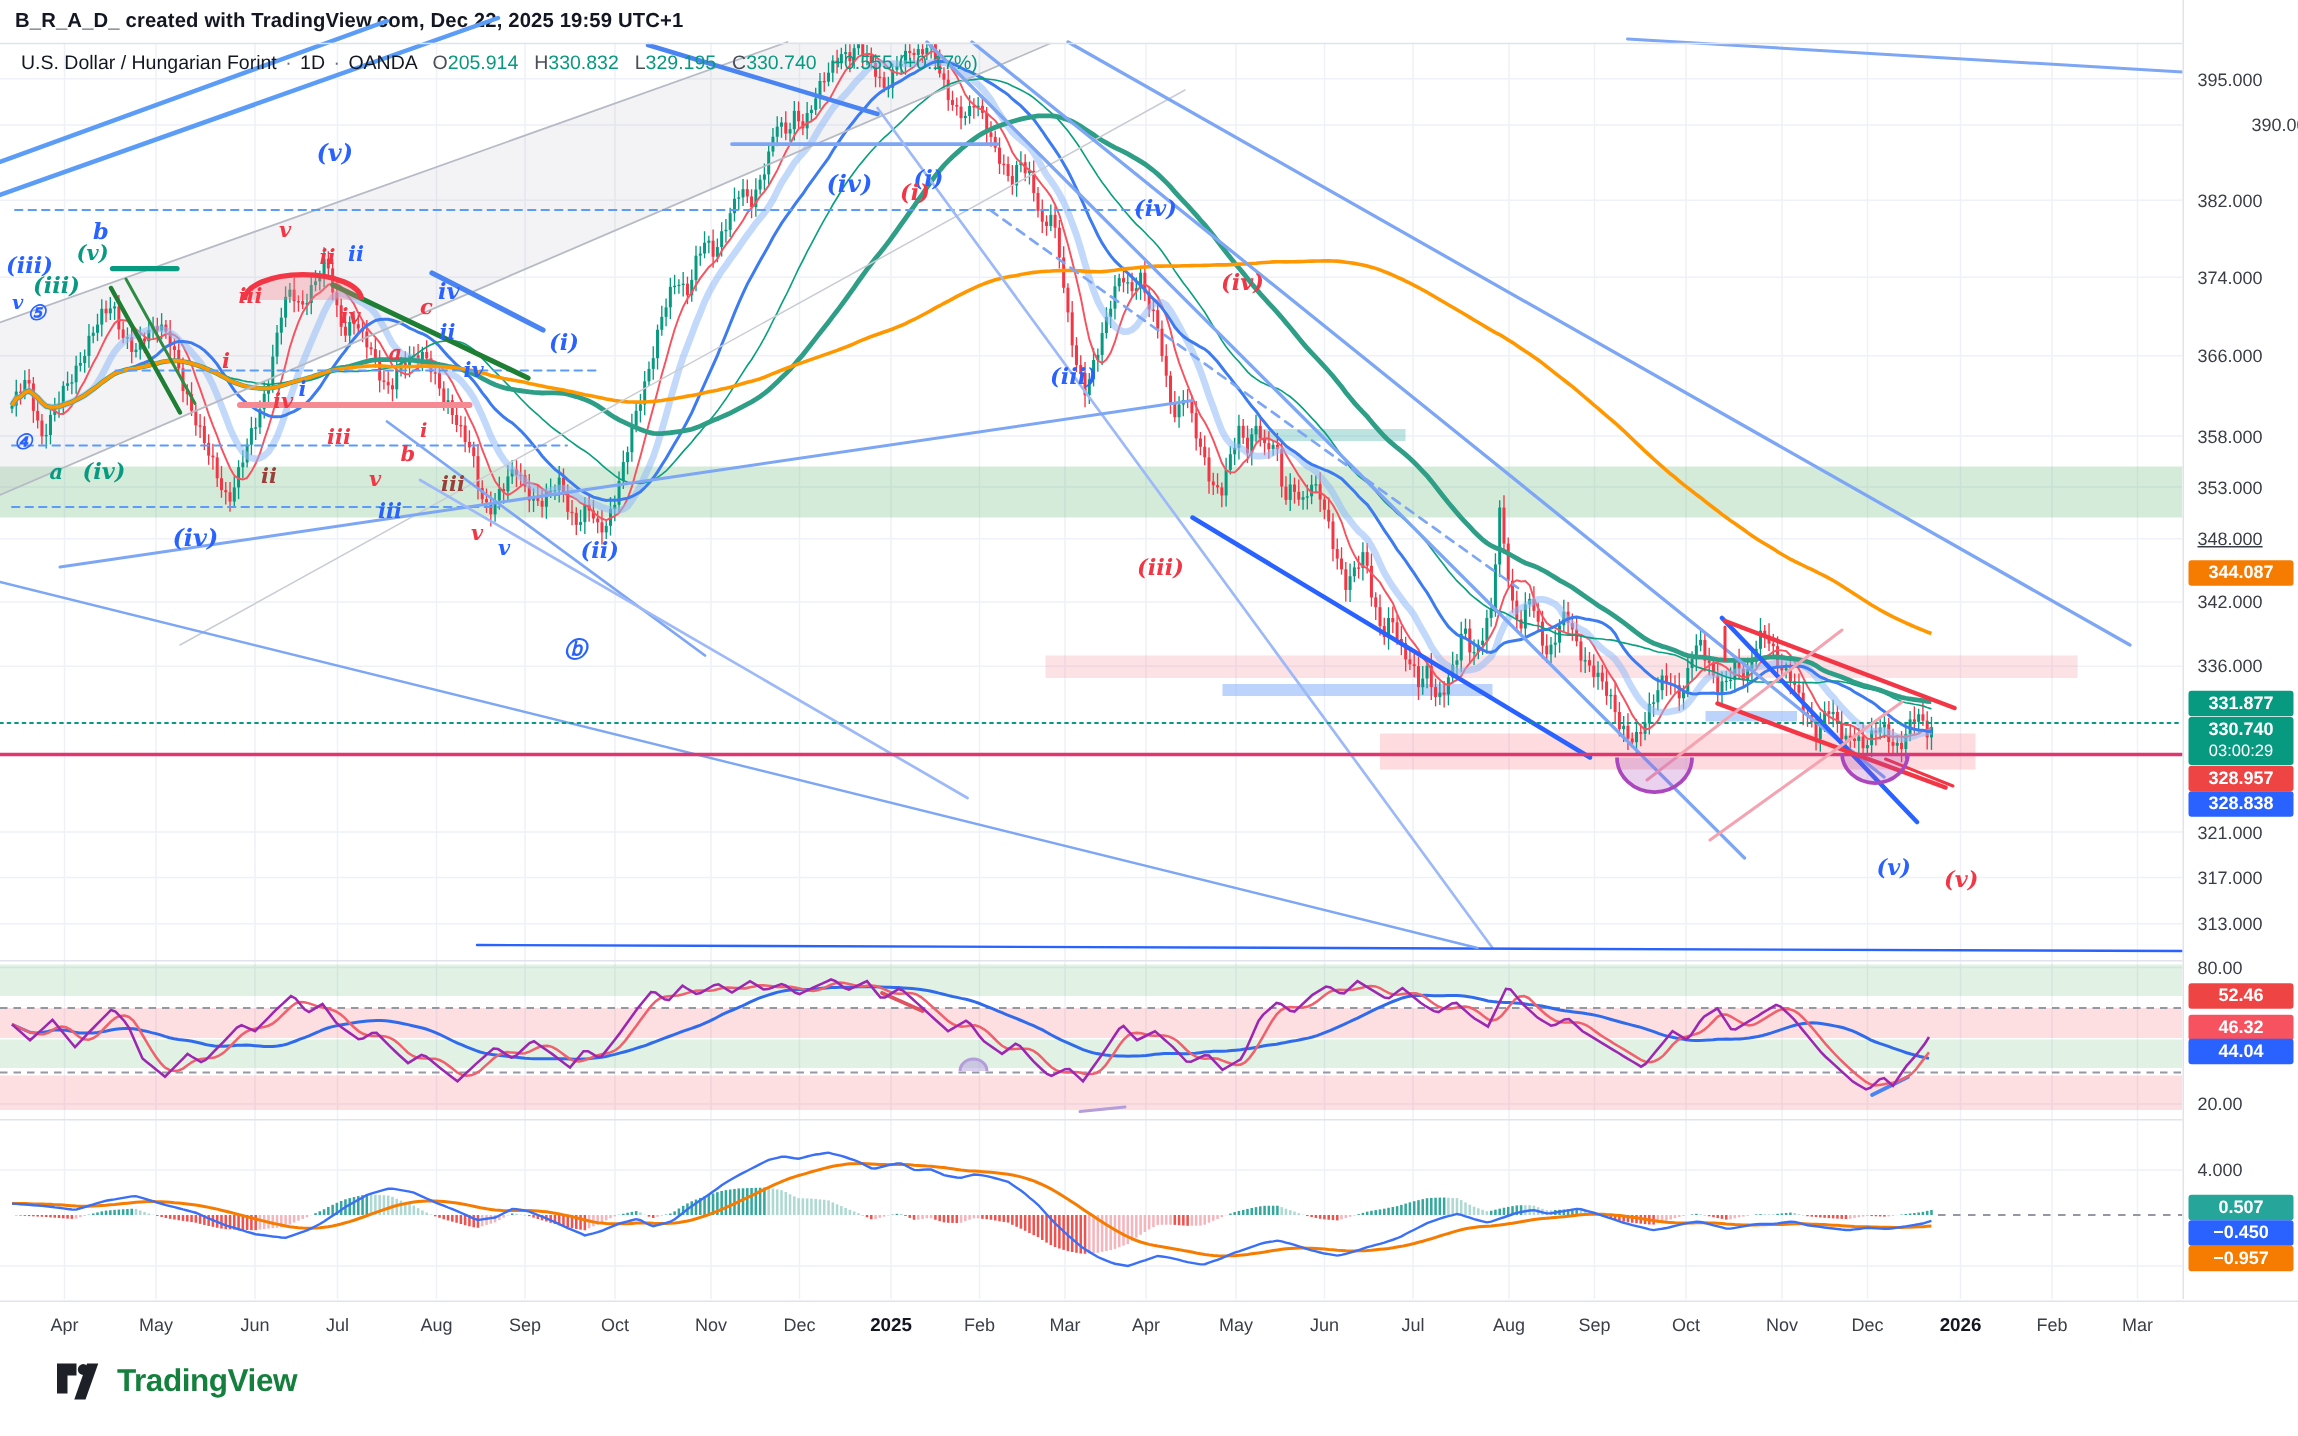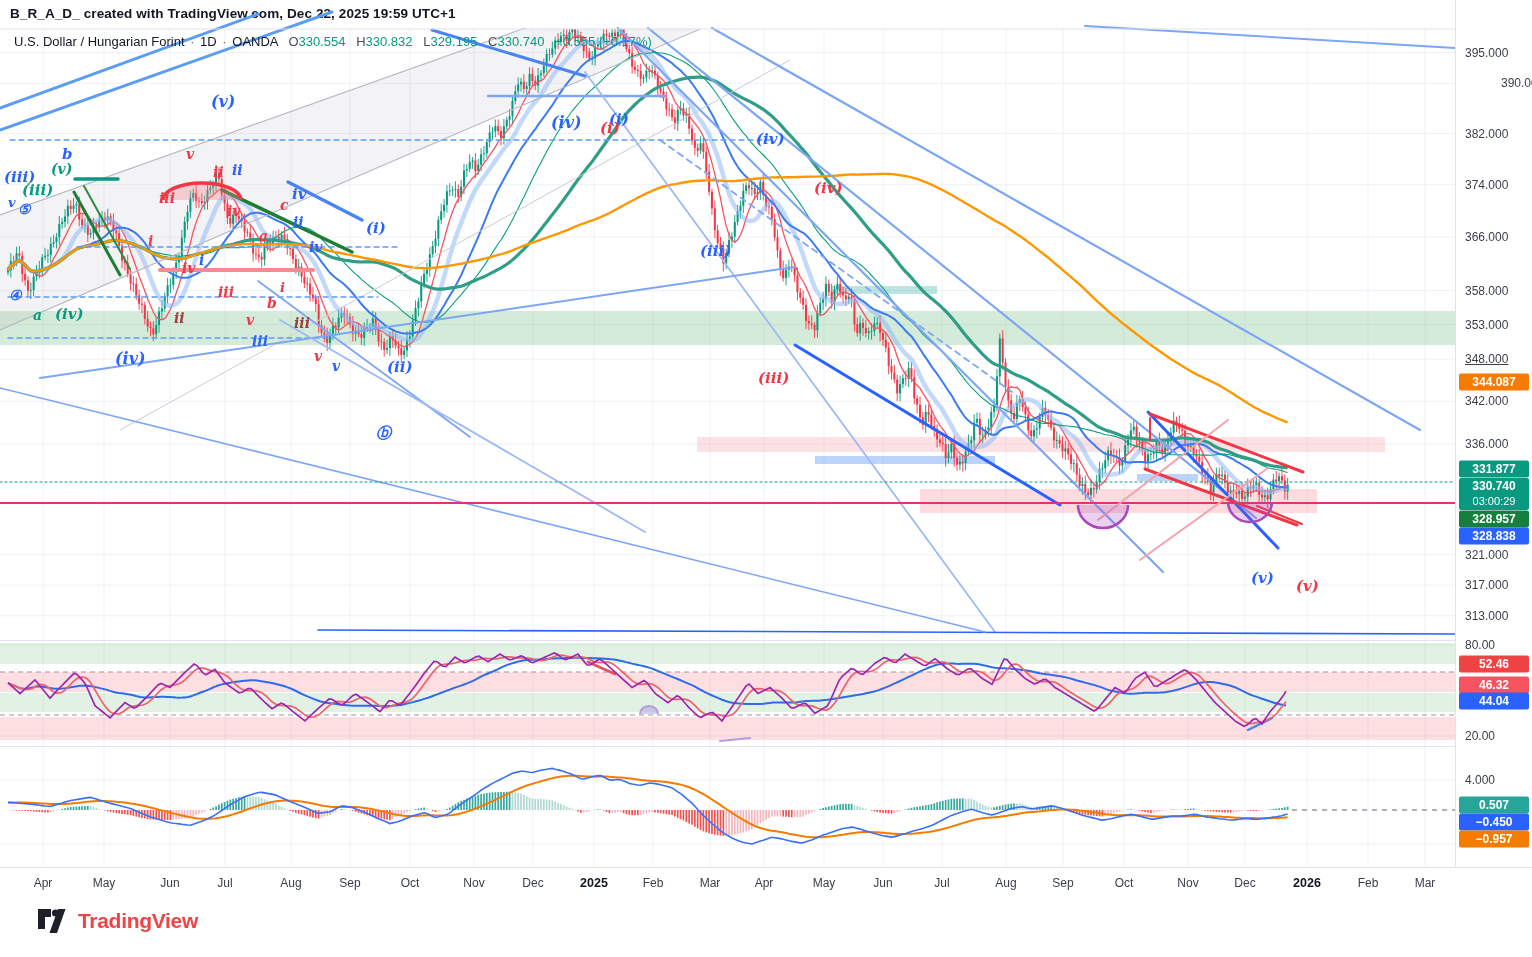--- a/index.html
+++ b/index.html
@@ -14,21 +14,21 @@
   .labels-layer{position:absolute;left:0;top:0;width:1455px;height:900px;z-index:5;pointer-events:none;}
   .wave{position:absolute;font-family:"DejaVu Serif",serif;font-style:italic;font-weight:600;line-height:1;transform:translate(-2px,-2px);}
   .wave.b{color:#2962FF;} .wave.r{color:#F23645;} .wave.g{color:#089981;} .wave.d{color:#99403a;}
   .price-axis{position:absolute;left:1455px;top:0;width:77px;height:866px;border-left:1px solid #e0e3eb;background:#fff;z-index:4;}
   .axis-label{position:absolute;left:9px;font-size:12px;color:#3a3e47;transform:translateY(-50%);white-space:nowrap;}
   .badge{position:absolute;left:3px;width:70px;border-radius:2px;color:#fff;font-size:12px;font-weight:700;text-align:center;padding:1px 0;transform:translateY(-50%);line-height:15px;z-index:5;}
   .time-axis{position:absolute;left:0;top:867px;width:1532px;height:34px;border-top:1px solid #e0e3eb;background:#fff;z-index:4;}
   .time-label{position:absolute;top:8px;font-size:12px;color:#3a3e47;transform:translateX(-50%);}
   .time-label.year{font-weight:700;color:#131722;font-size:12.5px;}
   .tv-logo{position:absolute;left:38px;top:908px;display:flex;align-items:center;gap:10px;z-index:6;}
-  .tv-logo .logo-text{font-size:21px;font-weight:800;color:#ef4444;letter-spacing:-.3px;}
+  .tv-logo .logo-text{font-size:21px;font-weight:800;color:#15803d;letter-spacing:-.3px;}
   .pane-sep{position:absolute;left:0;width:1532px;height:1px;background:#e0e3eb;z-index:3;}
 </style>
 </head>
 <body>
 
 <div class="root">
   <div class="watermark">B_R_A_D_ created with TradingView.com, Dec 22, 2025 19:59 UTC+1</div>
 
   <svg id="chart-svg" width="1532" height="957">
       <defs>
@@ -1511,21 +1511,21 @@
         <line x1="1287.6499999999974" y1="810" x2="1287.6499999999974" y2="806.6363741634106" stroke="#35a79c" stroke-width="1.7"></line>
         <path d="M8.0,802.4L10.8,802.4L13.7,802.4L16.6,802.4L19.4,802.5L22.3,802.6L25.1,802.6L28.0,802.7L30.8,802.8L33.7,802.9L36.5,803.1L39.4,803.2L42.2,803.4L45.1,803.6L47.9,803.8L50.8,804.0L53.6,804.1L56.5,804.1L59.3,804.1L62.2,804.0L65.0,803.9L67.9,803.7L70.7,803.5L73.5,803.2L76.4,803.0L79.2,802.7L82.1,802.4L84.9,802.1L87.8,801.8L90.6,801.5L93.5,801.3L96.3,801.1L99.2,801.0L102.0,801.0L104.9,801.1L107.7,801.2L110.6,801.3L113.4,801.5L116.3,801.8L119.1,802.0L122.0,802.3L124.8,802.6L127.7,803.0L130.5,803.4L133.4,803.8L136.2,804.3L139.1,804.9L141.9,805.5L144.8,806.1L147.6,806.8L150.5,807.5L153.3,808.2L156.2,808.9L159.0,809.7L161.9,810.4L164.7,811.2L167.6,811.9L170.4,812.7L173.3,813.4L176.1,814.1L179.0,814.8L181.8,815.5L184.7,816.1L187.5,816.7L190.4,817.3L193.2,817.8L196.1,818.2L198.9,818.5L201.8,818.7L204.6,818.8L207.5,818.8L210.3,818.7L213.2,818.5L216.0,818.2L218.9,817.8L221.7,817.3L224.6,816.7L227.4,816.0L230.3,815.2L233.1,814.4L236.0,813.5L238.8,812.5L241.7,811.5L244.5,810.5L247.4,809.4L250.2,808.4L253.1,807.4L255.9,806.4L258.8,805.5L261.6,804.5L264.5,803.7L267.3,803.0L270.2,802.4L273.0,801.8L275.9,801.3L278.7,801.0L281.6,800.8L284.4,800.6L287.3,800.6L290.1,800.7L293.0,800.8L295.8,801.0L298.7,801.3L301.6,801.6L304.4,802.0L307.3,802.5L310.1,803.0L313.0,803.6L315.8,804.2L318.7,804.8L321.5,805.4L324.4,805.9L327.2,806.3L330.1,806.7L332.9,806.9L335.8,807.1L338.6,807.1L341.5,807.0L344.3,807.0L347.2,806.9L350.0,807.0L352.9,807.0L355.7,807.1L358.6,807.3L361.4,807.6L364.3,807.9L367.1,808.3L370.0,808.8L372.8,809.3L375.7,809.9L378.5,810.5L381.4,811.1L384.2,811.8L387.1,812.6L389.9,813.3L392.8,814.0L395.6,814.6L398.5,815.1L401.3,815.4L404.2,815.7L407.0,815.9L409.9,815.9L412.7,815.9L415.6,815.9L418.4,815.8L421.3,815.6L424.1,815.4L427.0,815.3L429.8,815.3L432.7,815.3L435.5,815.5L438.4,815.6L441.2,815.6L444.1,815.6L446.9,815.5L449.8,815.3L452.6,815.0L455.5,814.5L458.3,814.0L461.2,813.3L464.0,812.5L466.9,811.6L469.7,810.7L472.6,809.7L475.4,808.6L478.3,807.5L481.1,806.3L484.0,805.0L486.8,803.7L489.7,802.4L492.5,801.1L495.4,799.8L498.2,798.4L501.1,797.1L503.9,795.7L506.8,794.3L509.6,792.9L512.5,791.6L515.3,790.2L518.2,789.0L521.0,787.7L523.9,786.6L526.7,785.5L529.6,784.6L532.4,783.7L535.3,782.9L538.1,782.1L541.0,781.2L543.8,780.4L546.7,779.7L549.5,778.9L552.4,778.2L555.2,777.5L558.1,777.0L560.9,776.6L563.8,776.2L566.6,775.9L569.5,775.8L572.3,775.7L575.2,775.7L578.0,775.8L580.9,776.0L583.7,776.2L586.6,776.4L589.4,776.4L592.3,776.5L595.1,776.4L598.0,776.4L600.8,776.3L603.7,776.4L606.5,776.5L609.4,776.8L612.2,777.0L615.1,777.2L617.9,777.4L620.8,777.5L623.6,777.8L626.5,778.1L629.3,778.4L632.2,778.8L635.0,779.2L637.9,779.6L640.7,780.0L643.6,780.3L646.4,780.6L649.3,780.7L652.1,780.9L655.0,781.1L657.8,781.3L660.7,781.5L663.5,781.8L666.4,782.1L669.2,782.5L672.1,782.9L674.9,783.4L677.8,783.9L680.6,784.6L683.5,785.4L686.3,786.3L689.2,787.3L692.0,788.5L694.9,789.7L697.7,791.1L700.6,792.6L703.4,794.2L706.3,795.9L709.1,797.6L712.0,799.5L714.8,801.3L717.7,803.2L720.5,805.1L723.4,807.1L726.2,809.0L729.1,810.9L731.9,812.8L734.8,814.7L737.6,816.5L740.5,818.2L743.3,819.9L746.2,821.5L749.0,823.1L751.9,824.5L754.7,825.8L757.6,827.0L760.4,828.0L763.3,828.8L766.1,829.6L769.0,830.2L771.8,830.7L774.7,831.1L777.5,831.6L780.4,832.1L783.2,832.6L786.1,833.1L788.9,833.7L791.8,834.2L794.6,834.7L797.5,835.3L800.3,835.8L803.2,836.3L806.0,836.7L808.9,837.0L811.7,837.2L814.6,837.3L817.4,837.3L820.3,837.2L823.1,837.1L826.0,836.9L828.8,836.6L831.7,836.3L834.5,835.9L837.4,835.5L840.2,835.1L843.1,834.7L845.9,834.2L848.8,833.7L851.6,833.3L854.5,832.9L857.3,832.5L860.2,832.3L863.0,832.1L865.9,832.0L868.7,832.0L871.6,832.1L874.4,832.2L877.3,832.3L880.1,832.5L883.0,832.7L885.8,833.0L888.7,833.2L891.5,833.5L894.4,833.7L897.2,833.9L900.1,834.0L902.9,834.0L905.8,833.9L908.6,833.8L911.5,833.7L914.3,833.5L917.2,833.2L920.0,832.9L922.9,832.6L925.7,832.3L928.6,831.9L931.4,831.4L934.3,830.9L937.1,830.3L940.0,829.7L942.8,829.0L945.7,828.2L948.5,827.5L951.4,826.6L954.2,825.8L957.1,824.9L959.9,824.0L962.8,823.1L965.6,822.3L968.5,821.4L971.3,820.6L974.2,819.8L977.0,819.2L979.9,818.7L982.7,818.3L985.6,817.9L988.4,817.7L991.3,817.5L994.1,817.3L997.0,817.0L999.8,816.7L1002.7,816.3L1005.5,815.9L1008.4,815.5L1011.2,815.0L1014.1,814.5L1016.9,814.0L1019.8,813.5L1022.6,813.0L1025.5,812.6L1028.3,812.3L1031.2,812.1L1034.0,811.9L1036.9,811.6L1039.7,811.4L1042.6,811.1L1045.4,810.8L1048.3,810.5L1051.1,810.1L1054.0,809.9L1056.8,809.7L1059.7,809.5L1062.5,809.5L1065.4,809.5L1068.2,809.5L1071.1,809.7L1073.9,809.8L1076.8,810.1L1079.6,810.4L1082.5,810.7L1085.3,811.1L1088.2,811.5L1091.0,811.9L1093.9,812.3L1096.7,812.8L1099.6,813.3L1102.4,813.7L1105.3,814.2L1108.1,814.5L1111.0,814.8L1113.8,815.0L1116.7,815.2L1119.5,815.3L1122.4,815.3L1125.2,815.3L1128.1,815.3L1130.9,815.2L1133.8,815.2L1136.6,815.2L1139.5,815.3L1142.3,815.4L1145.2,815.5L1148.0,815.7L1150.9,816.0L1153.7,816.2L1156.6,816.4L1159.4,816.5L1162.3,816.6L1165.1,816.6L1168.0,816.6L1170.8,816.6L1173.7,816.5L1176.5,816.5L1179.4,816.4L1182.2,816.4L1185.1,816.4L1187.9,816.3L1190.8,816.2L1193.6,816.0L1196.5,815.9L1199.3,815.9L1202.2,815.9L1205.0,816.0L1207.8,816.1L1210.7,816.2L1213.5,816.3L1216.4,816.4L1219.2,816.6L1222.1,816.8L1224.9,816.9L1227.8,817.1L1230.6,817.3L1233.5,817.5L1236.3,817.7L1239.2,817.8L1242.0,817.9L1244.9,817.9L1247.7,818.0L1250.6,818.0L1253.4,818.1L1256.3,818.2L1259.1,818.2L1262.0,818.3L1264.8,818.3L1267.7,818.3L1270.5,818.2L1273.4,818.1L1276.2,818.0L1279.1,817.9L1281.9,817.8L1284.8,817.5L1287.6,817.3" stroke="#F57C00" stroke-width="2" fill="none"></path>
         <path d="M8.0,802.4L10.8,802.6L13.7,802.8L16.6,803.0L19.4,803.2L22.3,803.5L25.1,803.7L28.0,803.9L30.8,804.2L33.7,804.5L36.5,804.9L39.4,805.2L42.2,805.6L45.1,806.0L47.9,806.3L50.8,806.4L53.6,805.5L56.5,804.7L59.3,803.8L62.2,803.0L65.0,802.1L67.9,801.3L70.7,800.5L73.5,800.0L76.4,799.6L79.2,799.1L82.1,798.6L84.9,798.1L87.8,797.6L90.6,797.4L93.5,798.3L96.3,799.1L99.2,800.0L102.0,800.8L104.9,801.7L107.7,802.5L110.6,803.4L113.4,804.1L116.3,804.8L119.1,805.5L122.0,806.3L124.8,807.0L127.7,807.7L130.5,808.5L133.4,809.7L136.2,811.0L139.1,812.2L141.9,813.4L144.8,814.6L147.6,815.8L150.5,816.9L153.3,817.8L156.2,818.6L159.0,819.5L161.9,820.3L164.7,821.2L167.6,822.0L170.4,822.8L173.3,823.2L176.1,823.5L179.0,823.9L181.8,824.3L184.7,824.6L187.5,825.0L190.4,825.2L193.2,824.2L196.1,823.2L198.9,822.3L201.8,821.3L204.6,820.3L207.5,818.9L210.3,817.5L213.2,816.0L216.0,814.4L218.9,812.4L221.7,810.5L224.6,808.6L227.4,806.6L230.3,804.7L233.1,803.1L236.0,801.5L238.8,799.9L241.7,798.3L244.5,796.7L247.4,795.7L250.2,794.9L253.1,794.1L255.9,793.3L258.8,792.5L261.6,792.4L264.5,792.9L267.3,793.4L270.2,793.9L273.0,794.4L275.9,795.1L278.7,796.4L281.6,797.7L284.4,799.0L287.3,800.3L290.1,801.6L293.0,802.7L295.8,803.8L298.7,805.0L301.6,806.1L304.4,807.2L307.3,808.5L310.1,809.8L313.0,811.1L315.8,812.4L318.7,813.3L321.5,812.9L324.4,812.5L327.2,812.1L330.1,811.7L332.9,810.3L335.8,808.8L338.6,807.4L341.5,806.0L344.3,806.1L347.2,806.6L350.0,807.1L352.9,807.8L355.7,808.9L358.6,810.0L361.4,811.1L364.3,812.3L367.1,813.5L370.0,814.8L372.8,816.1L375.7,817.4L378.5,818.7L381.4,819.9L384.2,821.1L387.1,822.3L389.9,823.6L392.8,822.9L395.6,822.2L398.5,821.4L401.3,820.5L404.2,819.3L407.0,818.1L409.9,816.9L412.7,815.8L415.6,815.0L418.4,814.3L421.3,813.5L424.1,812.8L427.0,813.5L429.8,815.0L432.7,816.5L435.5,817.5L438.4,816.8L441.2,816.0L444.1,815.3L446.9,814.5L449.8,812.9L452.6,810.7L455.5,808.4L458.3,806.2L461.2,804.1L464.0,802.2L466.9,800.2L469.7,798.3L472.6,796.3L475.4,794.3L478.3,792.3L481.1,790.2L484.0,788.4L486.8,786.7L489.7,785.0L492.5,783.4L495.4,781.9L498.2,780.5L501.1,779.0L503.9,777.6L506.8,776.1L509.6,774.7L512.5,773.3L515.3,772.6L518.2,771.9L521.0,771.2L523.9,771.2L526.7,771.7L529.6,772.2L532.4,772.5L535.3,771.8L538.1,771.0L541.0,770.3L543.8,769.7L546.7,769.3L549.5,768.8L552.4,768.4L555.2,769.2L558.1,769.9L560.9,770.6L563.8,771.5L566.6,772.5L569.5,773.4L572.3,774.5L575.2,775.9L578.0,777.4L580.9,778.8L583.7,779.0L586.6,778.2L589.4,777.5L592.3,776.8L595.1,776.2L598.0,775.6L600.8,775.6L603.7,777.0L606.5,778.5L609.4,779.9L612.2,780.1L615.1,779.8L617.9,779.6L620.8,779.7L623.6,780.9L626.5,782.1L629.3,783.4L632.2,784.0L635.0,784.5L637.9,785.0L640.7,785.2L643.6,784.4L646.4,783.7L649.3,783.0L652.1,783.2L655.0,783.6L657.8,784.1L660.7,784.7L663.5,785.5L666.4,786.3L669.2,787.1L672.1,787.9L674.9,789.9L677.8,791.8L680.6,793.7L683.5,795.9L686.3,798.4L689.2,800.8L692.0,803.2L694.9,806.3L697.7,809.5L700.6,812.6L703.4,815.6L706.3,818.2L709.1,820.9L712.0,823.6L714.8,826.0L717.7,828.4L720.5,830.8L723.4,832.9L726.2,834.6L729.1,836.3L731.9,838.0L734.8,839.2L737.6,840.4L740.5,841.6L743.3,842.5L746.2,843.0L749.0,843.5L751.9,844.0L754.7,843.1L757.6,842.1L760.4,841.1L763.3,840.2L766.1,839.2L769.0,838.2L771.8,837.3L774.7,837.7L777.5,838.1L780.4,838.6L783.2,839.2L786.1,839.9L788.9,840.7L791.8,841.4L794.6,841.9L797.5,842.4L800.3,842.9L803.2,842.8L806.0,841.8L808.9,840.8L811.7,839.9L814.6,838.7L817.4,837.5L820.3,836.2L823.1,835.1L826.0,834.2L828.8,833.2L831.7,832.2L834.5,831.2L837.4,830.3L840.2,829.3L843.1,828.5L845.9,828.0L848.8,827.6L851.6,827.1L854.5,827.6L857.3,828.4L860.2,829.1L863.0,829.9L865.9,830.9L868.7,831.8L871.6,832.8L874.4,833.6L877.3,834.3L880.1,835.0L883.0,835.7L885.8,836.1L888.7,836.6L891.5,837.1L894.4,836.6L897.2,835.9L900.1,835.1L902.9,834.3L905.8,833.4L908.6,832.4L911.5,831.4L914.3,830.7L917.2,829.9L920.0,829.2L922.9,828.4L925.7,827.4L928.6,826.5L931.4,825.5L934.3,824.2L937.1,822.7L940.0,821.2L942.8,819.8L945.7,818.3L948.5,816.9L951.4,815.4L954.2,814.4L957.1,813.4L959.9,812.4L962.8,811.5L965.6,810.8L968.5,810.1L971.3,809.3L974.2,809.9L977.0,810.9L979.9,811.8L982.7,812.7L985.6,813.5L988.4,814.2L991.3,814.9L994.1,814.4L997.0,813.4L999.8,812.4L1002.7,811.5L1005.5,810.5L1008.4,809.5L1011.2,808.6L1014.1,808.0L1016.9,807.5L1019.8,807.0L1022.6,806.8L1025.5,807.5L1028.3,808.2L1031.2,808.9L1034.0,808.8L1036.9,808.3L1039.7,807.8L1042.6,807.4L1045.4,806.9L1048.3,806.4L1051.1,805.9L1054.0,806.2L1056.8,807.0L1059.7,807.7L1062.5,808.5L1065.4,809.4L1068.2,810.4L1071.1,811.4L1073.9,812.3L1076.8,813.3L1079.6,814.3L1082.5,815.2L1085.3,815.9L1088.2,816.7L1091.0,817.4L1093.9,818.1L1096.7,818.8L1099.6,819.6L1102.4,820.1L1105.3,819.6L1108.1,819.2L1111.0,818.7L1113.8,818.0L1116.7,817.3L1119.5,816.6L1122.4,815.9L1125.2,815.4L1128.1,814.9L1130.9,814.4L1133.8,814.7L1136.6,815.4L1139.5,816.1L1142.3,816.9L1145.2,817.6L1148.0,818.3L1150.9,819.1L1153.7,819.1L1156.6,818.6L1159.4,818.1L1162.3,817.6L1165.1,817.1L1168.0,816.6L1170.8,816.2L1173.7,816.0L1176.5,816.0L1179.4,816.0L1182.2,815.9L1185.1,815.6L1187.9,815.2L1190.8,814.8L1193.6,814.4L1196.5,814.6L1199.3,815.3L1202.2,816.1L1205.0,816.8L1207.8,817.2L1210.7,817.5L1213.5,817.9L1216.4,818.3L1219.2,818.7L1222.1,819.0L1224.9,819.3L1227.8,819.7L1230.6,820.0L1233.5,820.0L1236.3,819.6L1239.2,819.3L1242.0,818.9L1244.9,818.5L1247.7,818.7L1250.6,818.9L1253.4,819.1L1256.3,819.2L1259.1,819.2L1262.0,818.8L1264.8,818.4L1267.7,818.0L1270.5,817.6L1273.4,817.1L1276.2,816.7L1279.1,816.2L1281.9,815.7L1284.8,814.8L1287.6,813.9" stroke="#3a6ff7" stroke-width="1.6" fill="none"></path>
         <line x1="1292" y1="810" x2="1455" y2="810" stroke="#9598a1" stroke-width="1.3" stroke-dasharray="5,5"></line>
       </g>
       <line x1="0" y1="29" x2="1455" y2="29" stroke="#e0e3eb" stroke-width="1"></line>
     </svg>
 
   <div class="legend">
     <span>U.S. Dollar / Hungarian Forint</span><span class="sep"> · </span><span>1D</span><span class="sep"> · </span><span>OANDA</span>
-    <span class="lab">O</span><span class="val">330.554</span>
+    <span class="lab">O</span><span class="val">205.914</span>
     <span class="lab">H</span><span class="val">330.832</span>
     <span class="lab">L</span><span class="val">329.195</span>
     <span class="lab">C</span><span class="val">330.740</span>
     <span class="chg">+0.555 (+0.17%)</span>
   </div>
 
   <div class="labels-layer" id="wave-layer">
       <div class="wave b" style="left: 213px; top: 96px; font-size: 16px;">(v)</div>
       <div class="wave b" style="left: 64px; top: 149px; font-size: 15px;">b</div>
       <div class="wave g" style="left: 53px; top: 164px; font-size: 14px;">(v)</div>
@@ -1586,21 +1586,21 @@
       <div class="axis-label" style="top: 444.156px;">336.000</div>
       <div class="axis-label" style="top: 554.723px;">321.000</div>
       <div class="axis-label" style="top: 585.081px;">317.000</div>
       <div class="axis-label" style="top: 615.825px;">313.000</div>
       <div class="axis-label" style="top: 645px;">80.00</div>
       <div class="axis-label" style="top: 736px;">20.00</div>
       <div class="axis-label" style="top: 780px;">4.000</div>
       <div class="badge" style="top: 382px; background: rgb(245, 124, 0);">344.087</div>
       <div class="badge" style="top: 469px; background: rgb(8, 153, 129);">331.877</div>
       <div class="badge" style="top: 494px; background: rgb(8, 153, 129);">330.740<div style="font-weight: 400; font-size: 11px;">03:00:29</div></div>
-      <div class="badge" style="top: 519px; background: #15803d;">328.957</div>
+      <div class="badge" style="top: 519px; background: #ef4444;">328.957</div>
       <div class="badge" style="top: 536px; background: rgb(41, 98, 255);">328.838</div>
       <div class="badge" style="top: 664px; background: #ef4444;">52.46</div>
       <div class="badge" style="top: 685px; background: rgb(247, 82, 95);">46.32</div>
       <div class="badge" style="top: 701px; background: rgb(41, 98, 255);">44.04</div>
       <div class="badge" style="top: 805px; background: rgb(38, 166, 154);">0.507</div>
       <div class="badge" style="top: 822px; background: rgb(41, 98, 255);">−0.450</div>
       <div class="badge" style="top: 839px; background: rgb(245, 124, 0);">−0.957</div>
     </div>
   <div class="time-axis" id="time-axis">
       <div class="time-label" style="left: 43px;">Apr</div>

